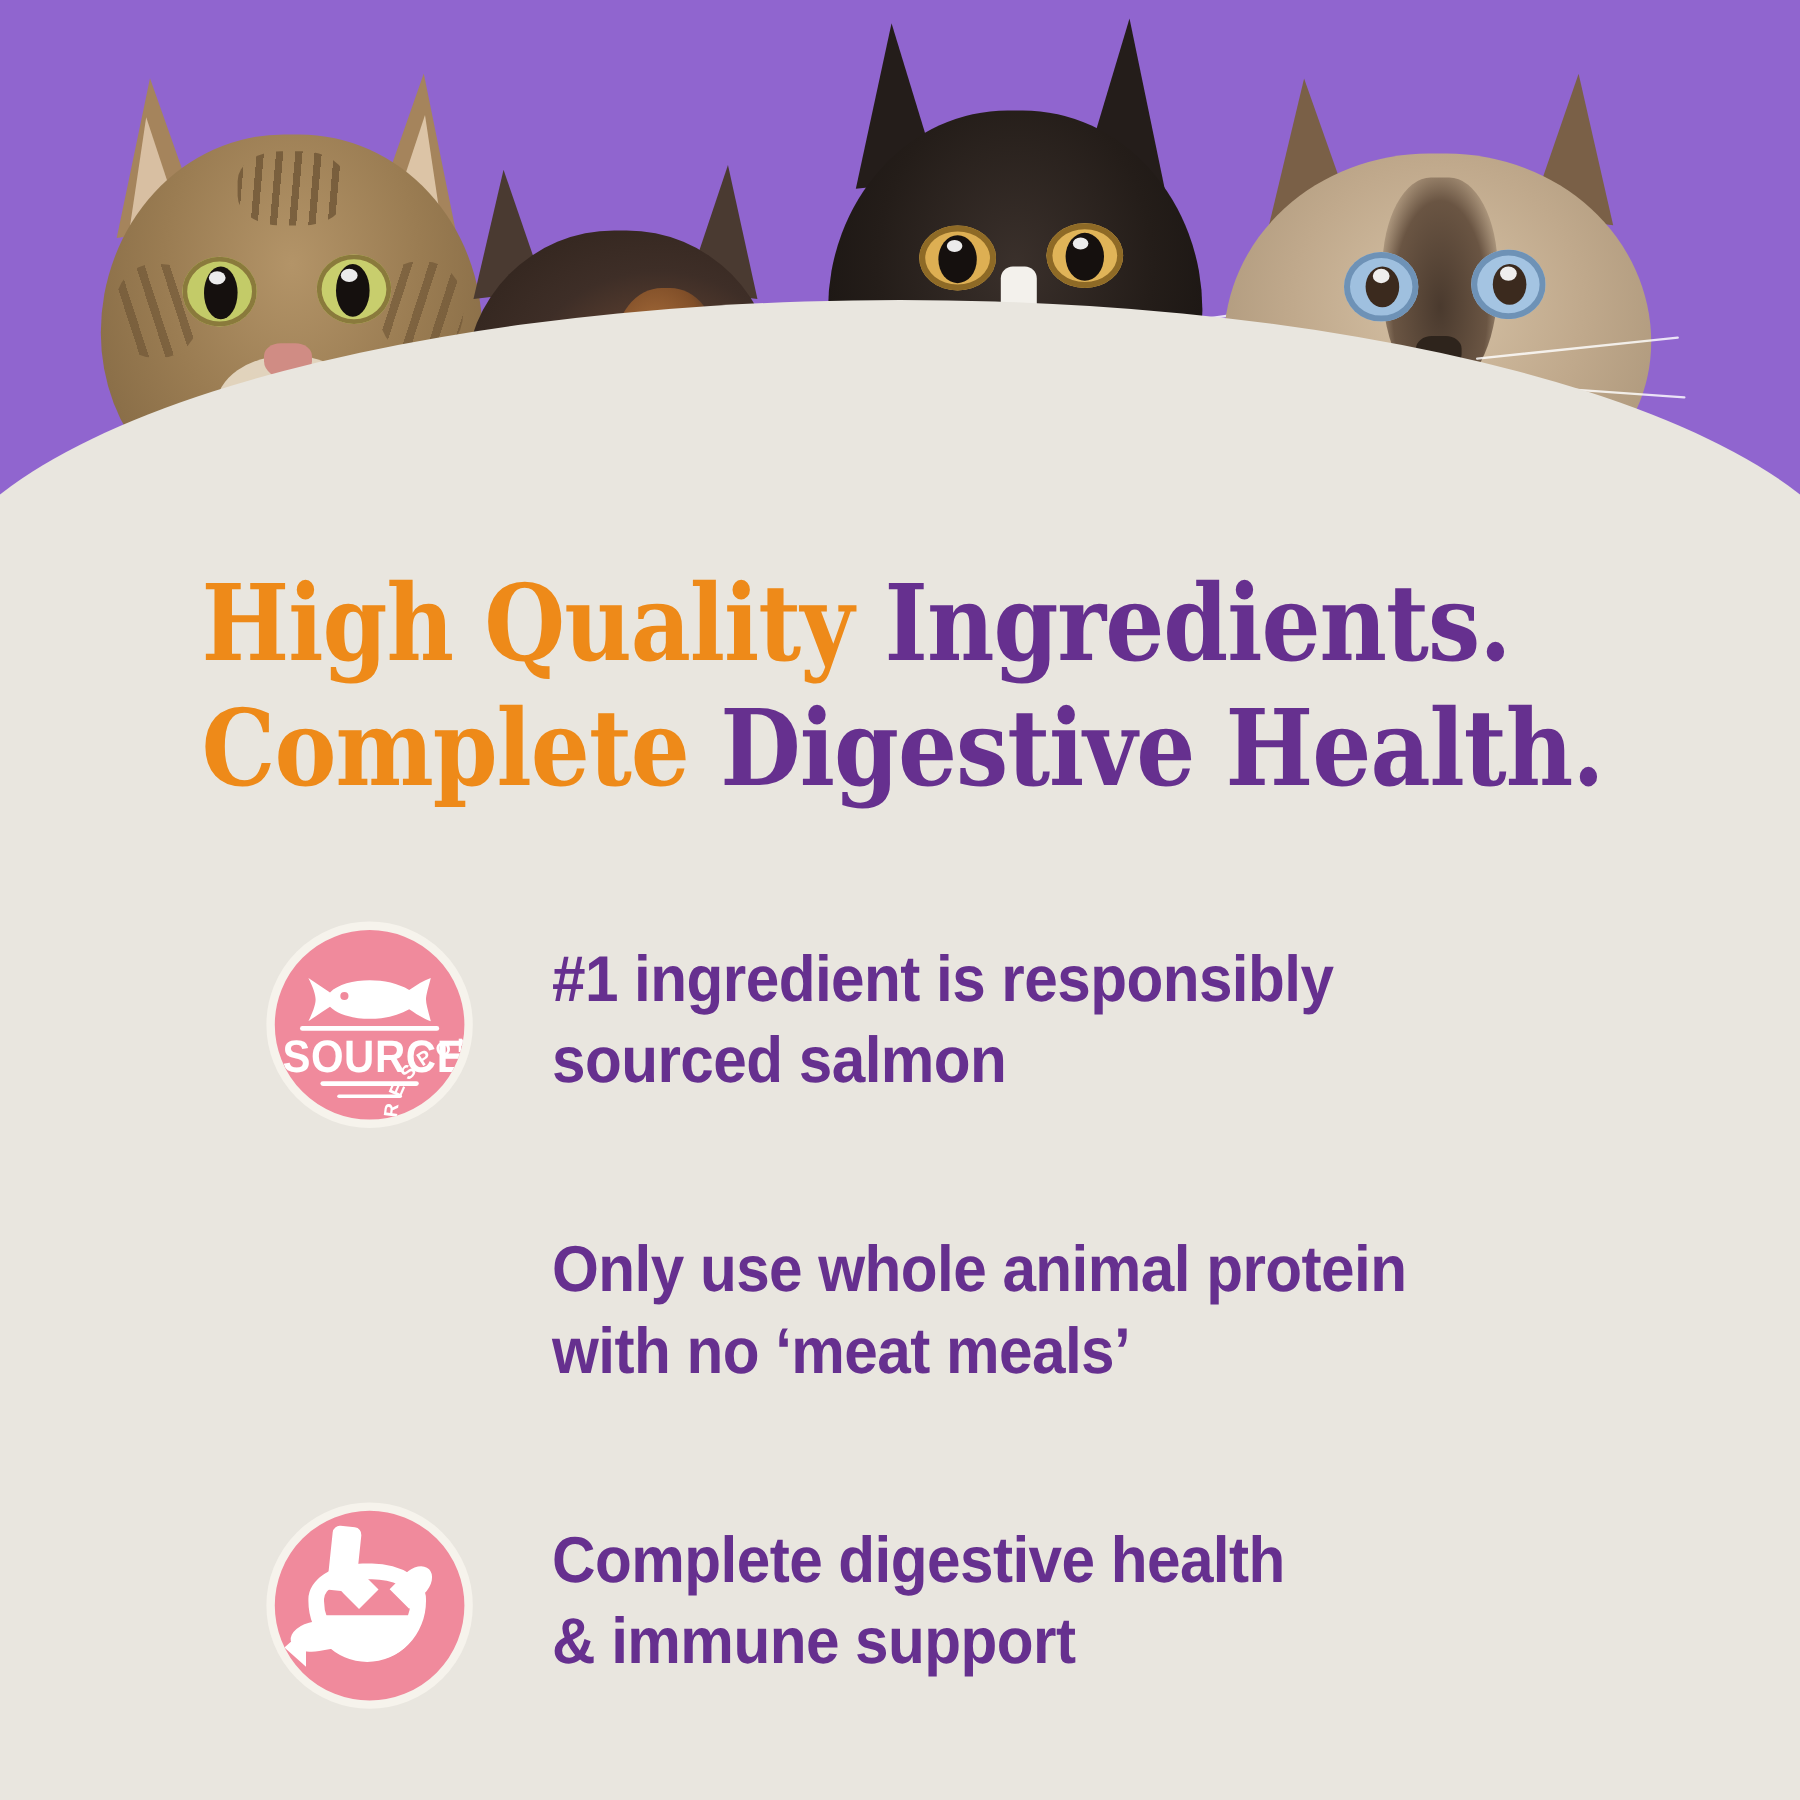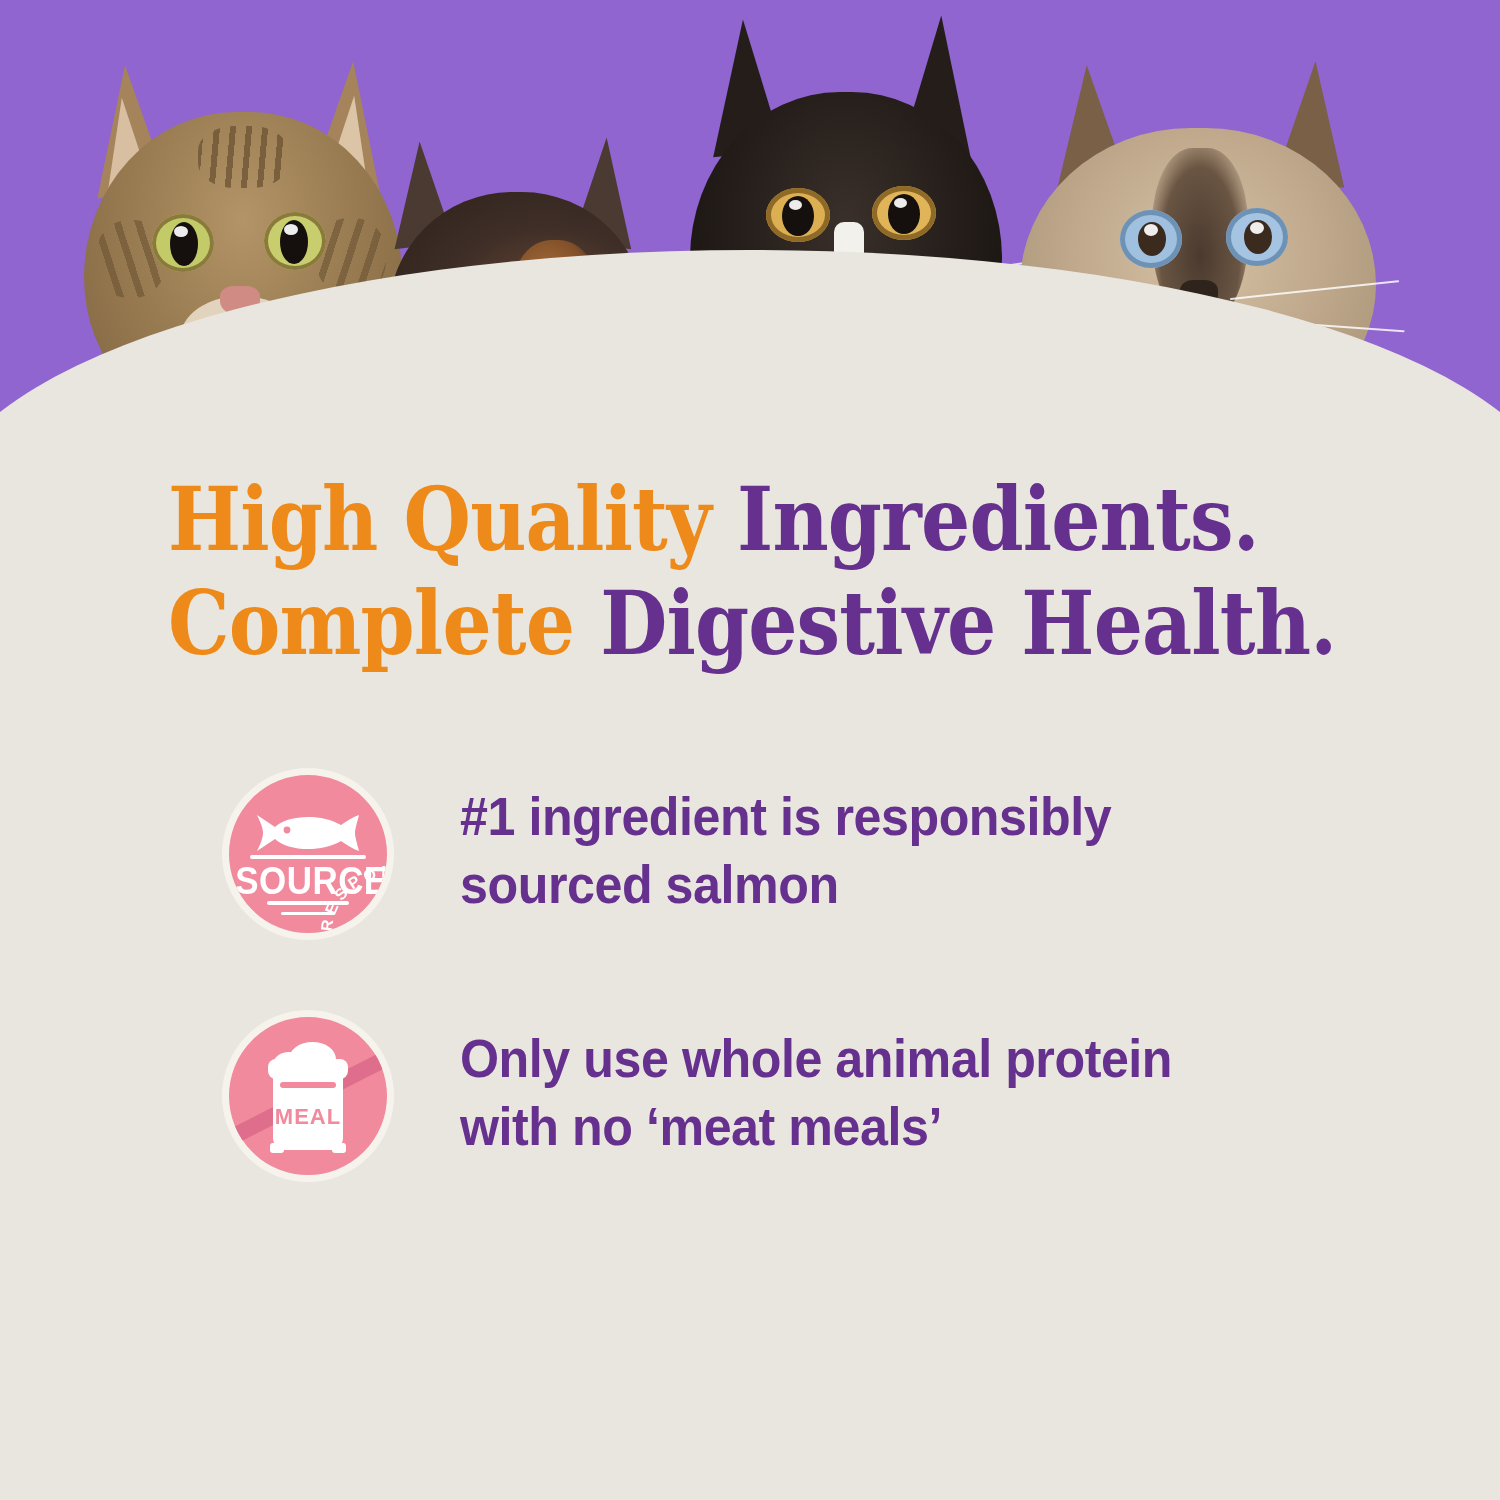--- a/index.html
+++ b/index.html
@@ -314,31 +314,32 @@
         <div class="b1-word">SOURCED</div>
         <div class="b1-line-a"></div>
         <div class="b1-line-b"></div>
       </div>
     </div>
     <div class="ftext">#1 ingredient is responsibly
 sourced salmon</div>
   </div>
 
   <div class="feature">
+    <div class="ftext">Only use whole animal protein
+with no ‘meat meals’</div>
+  </div>
+
+  <div class="feature">
     <div class="badge">
       <div class="badge-inner">
-        <div class="slash"></div>
-        <div class="heap-b"></div>
-        <div class="heap-a"></div>
-        <div class="sack-lip"></div>
-        <div class="sack"></div>
-        <div class="sack-foot-l"></div>
-        <div class="sack-foot-r"></div>
-        <div class="sack-band"></div>
-        <div class="sack-word">MEAL</div>
+        <div class="esoph"></div>
+        <div class="stomach-body"></div>
+        <div class="stomach-fill"></div>
+        <div class="duoden"></div>
+        <div class="duoden-tip"></div>
+        <div class="heart"></div>
       </div>
     </div>
-    <div class="ftext">Only use whole animal protein
-with no ‘meat meals’</div>
-  </div>
-
+    <div class="ftext">Complete digestive health
+&amp; immune support</div>
+  </div>
 
 </div>
 
 </body></html>

